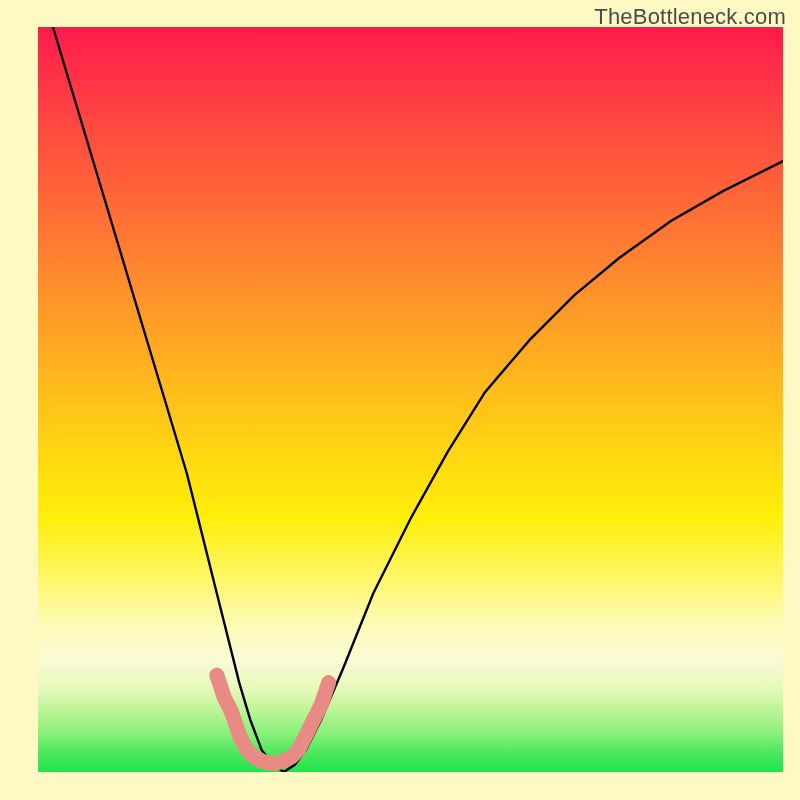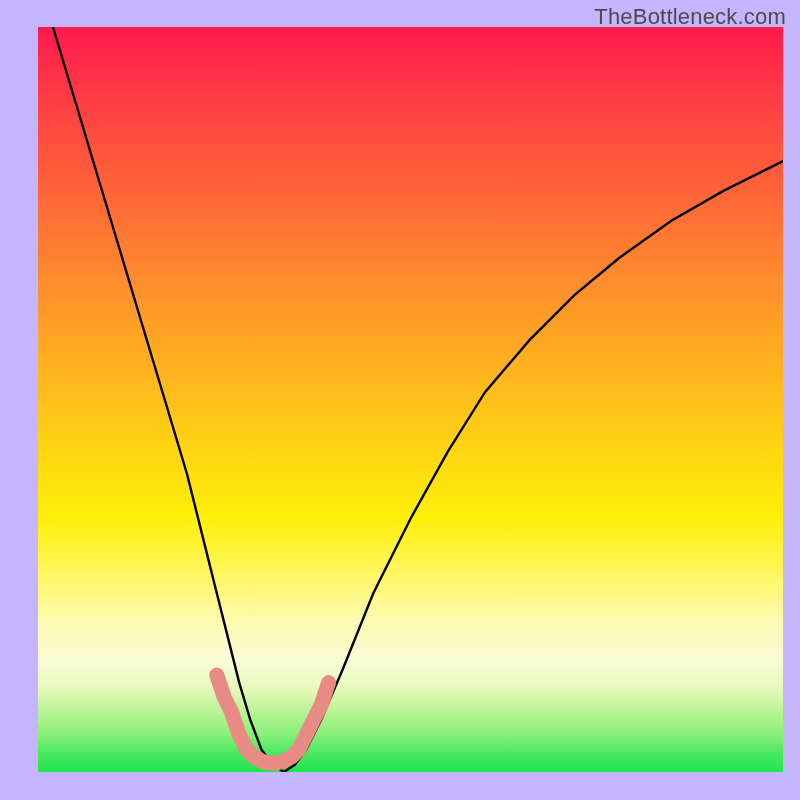--- a/index.html
+++ b/index.html
@@ -8,21 +8,21 @@
     width: 800px;
     height: 800px;
     background: #000;
     overflow: hidden;
   }
   .frame {
     position: absolute;
     left: 0; top: 0;
     width: 800px;
     height: 800px;
-    background: #c4b5fd;
+    background: #fef9c3;
   }
   .plot-area {
     position: absolute;
     left: 38px;
     top: 27px;
     width: 745px;
     height: 745px;
     overflow: hidden;
   }
   .gradient-bg {

